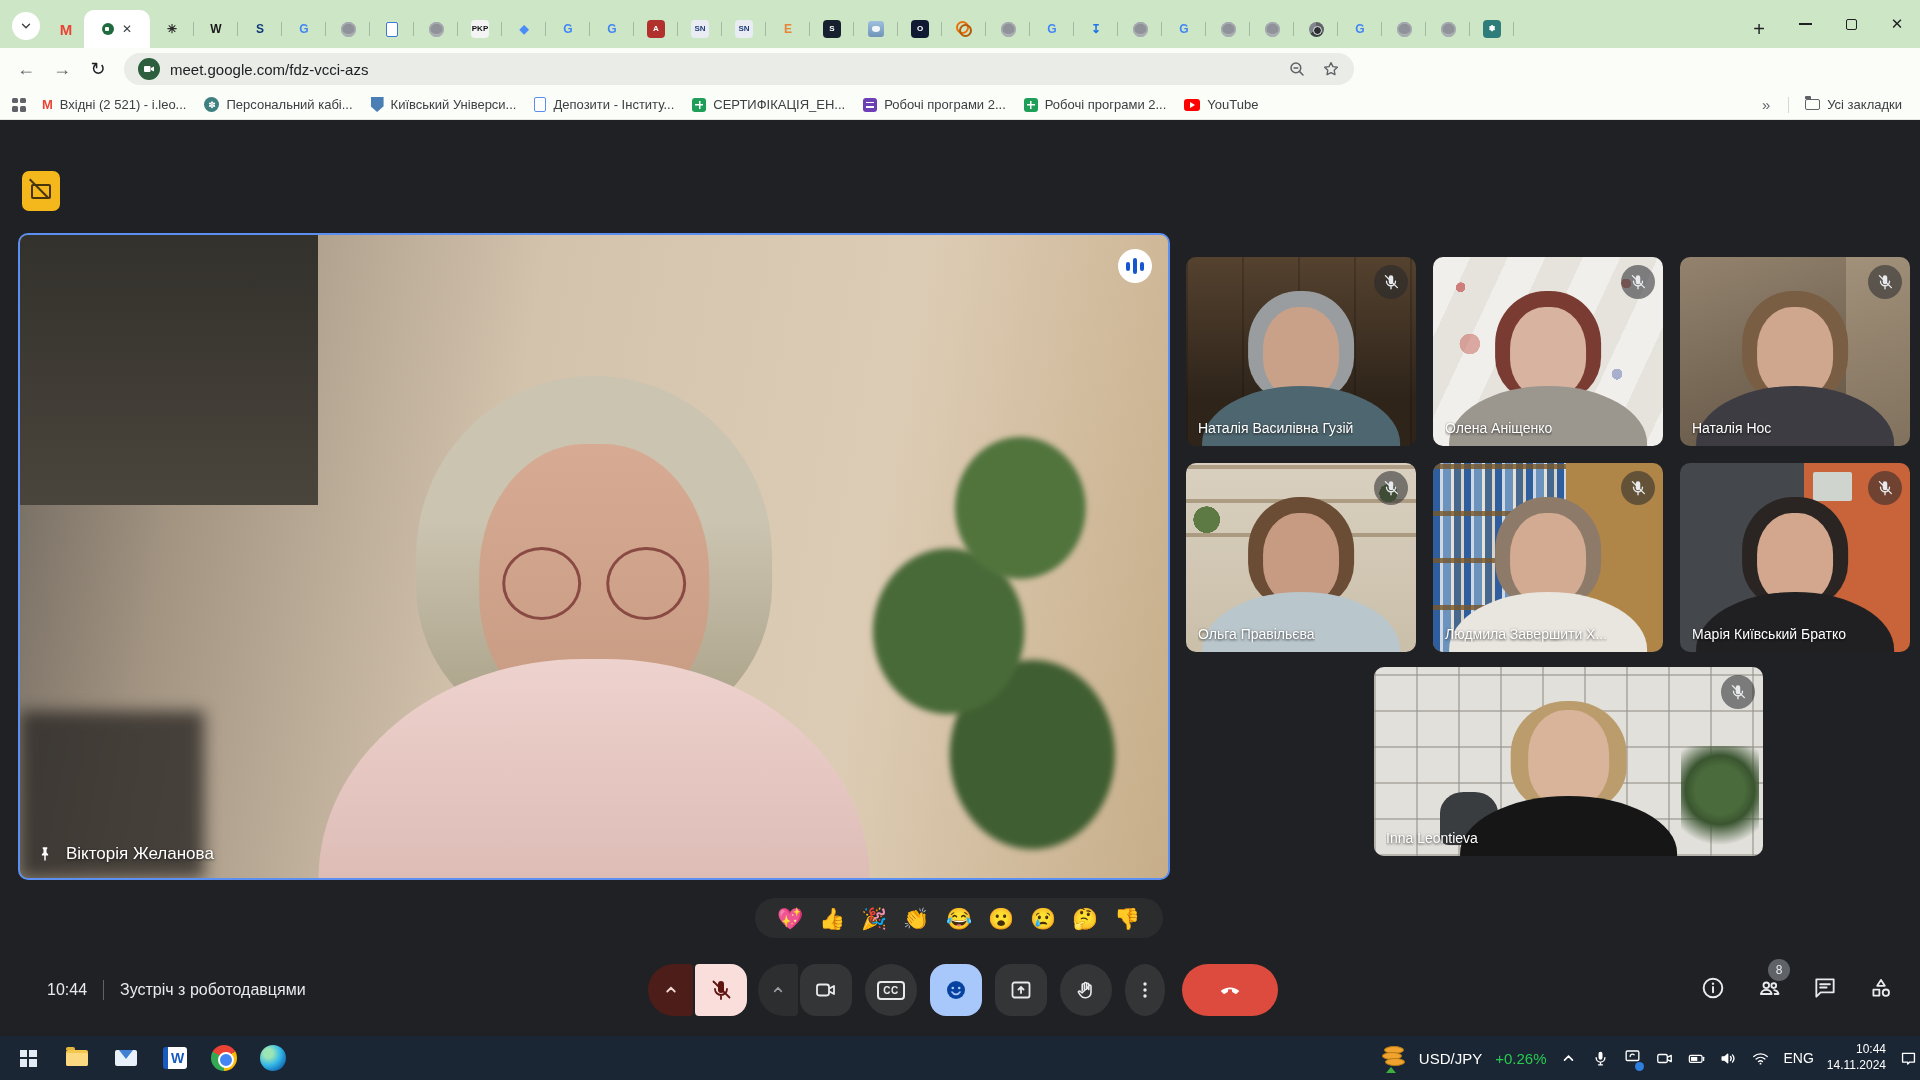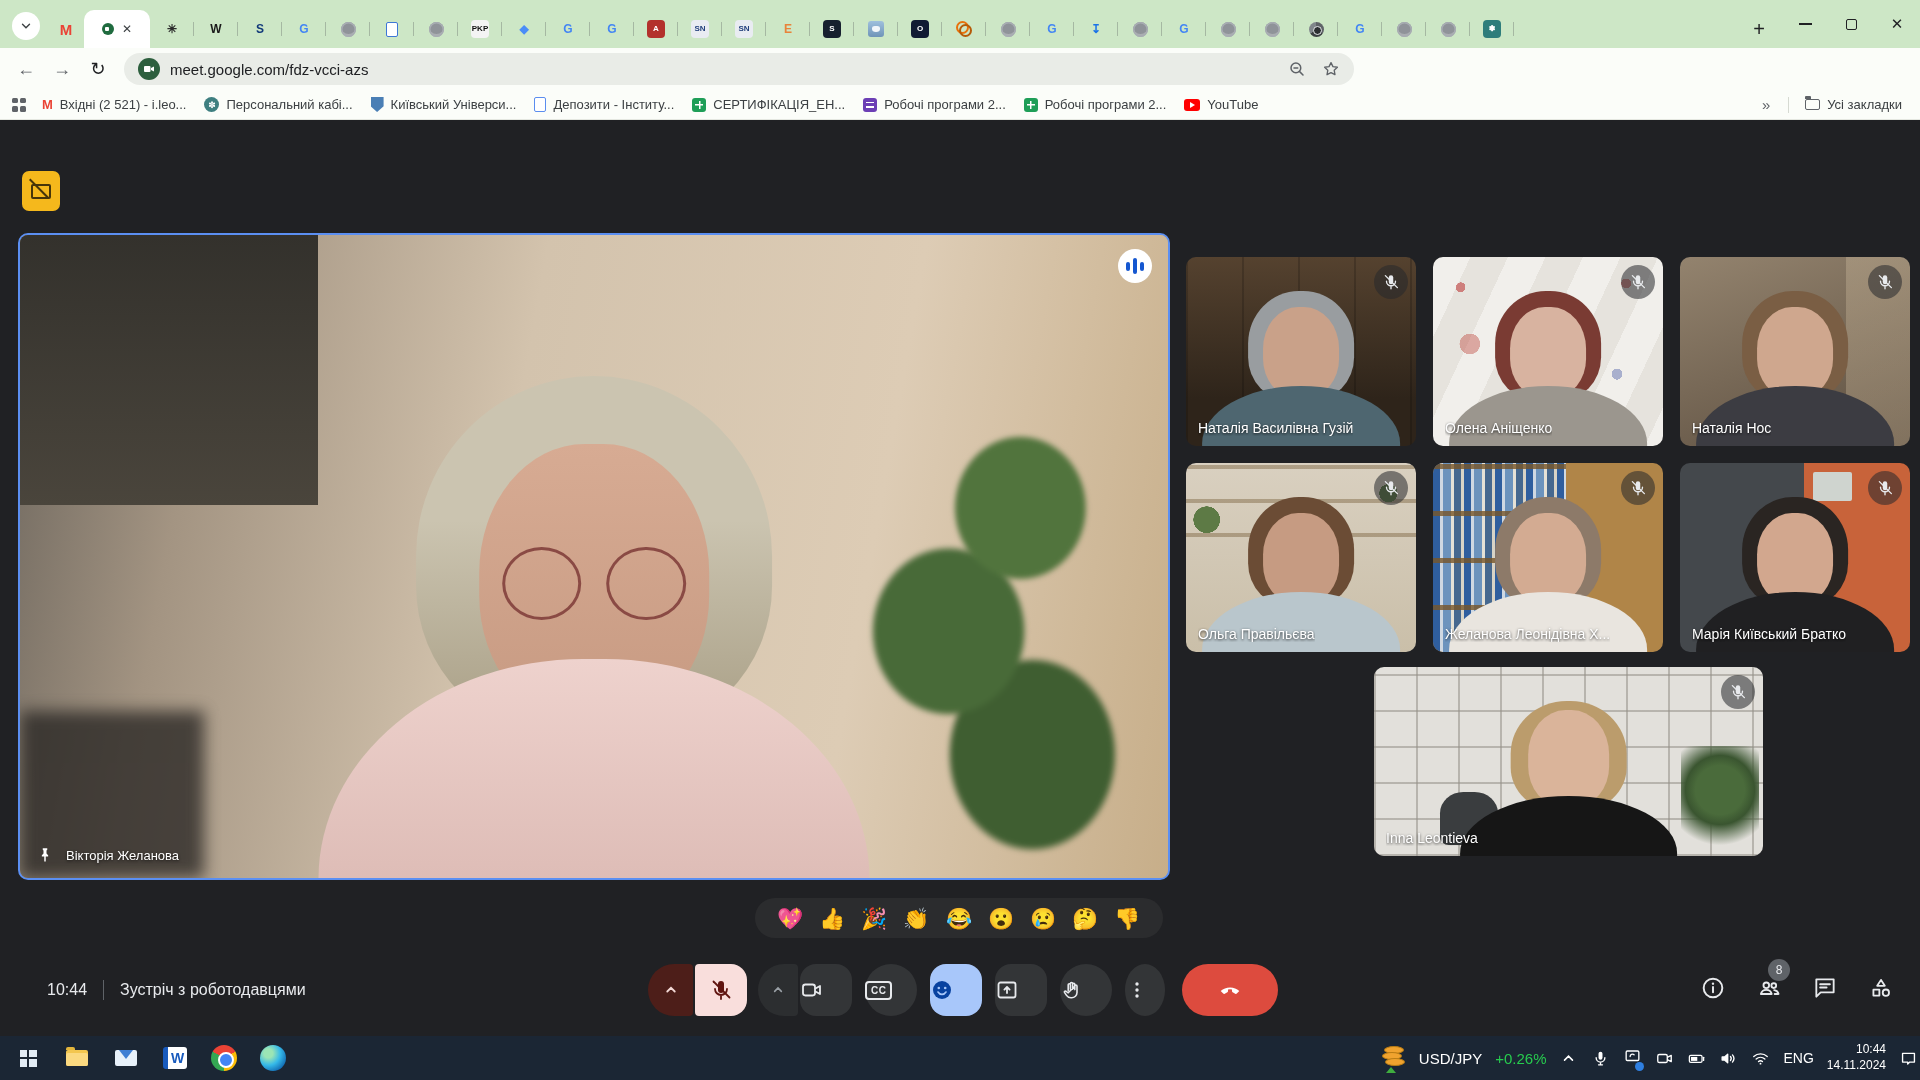--- a/index.html
+++ b/index.html
@@ -96,21 +96,21 @@
  radial-gradient(ellipse 44% 28% at 38% 52%,#486a38 0 55%,transparent 60%),
  radial-gradient(ellipse 48% 32% at 66% 76%,#3f5e31 0 55%,transparent 60%)}
 .mhair{position:absolute;left:50%;bottom:22%;transform:translateX(-50%);width:31%;height:56%;background:linear-gradient(180deg,#cbc4b0 0 40%,#a89e85);border-radius:50% 50% 42% 42%}
 .mhead{position:absolute;left:50%;bottom:24%;transform:translateX(-50%);width:20%;aspect-ratio:.82;background:linear-gradient(180deg,#d7ab93,#c79a82);border-radius:46%}
 .mhead::before,.mhead::after{content:"";position:absolute;top:37%;width:32%;height:24%;border:3px solid #8a4a44;border-radius:50%}
 .mhead::before{left:10%}.mhead::after{right:10%}
 .mbody{position:absolute;left:50%;bottom:-4%;transform:translateX(-50%);width:48%;height:38%;background:linear-gradient(180deg,#eed2cd,#dcbab4);border-radius:48% 48% 0 0/90% 90% 0 0}
 .audioind{position:absolute;right:16px;top:14px;width:34px;height:34px;border-radius:50%;background:#fff;display:flex;align-items:center;justify-content:center;gap:3px}
 .audioind i{width:4px;border-radius:2px;background:#1557d0}
 .audioind i:nth-child(1){height:9px}.audioind i:nth-child(2){height:16px}.audioind i:nth-child(3){height:9px}
-.pinlabel{position:absolute;left:16px;bottom:14px;display:flex;align-items:center;gap:12px;color:#fff;font-size:13px;text-shadow:0 1px 3px rgba(0,0,0,.7)}
+.pinlabel{position:absolute;left:16px;bottom:14px;display:flex;align-items:center;gap:12px;color:#fff;font-size:17px;text-shadow:0 1px 3px rgba(0,0,0,.7)}
 .pinlabel svg{width:18px;height:18px}
 
 
 .tile{position:absolute;border-radius:10px;overflow:hidden;background:#3c4043}
 .scene{position:absolute;inset:0}
 .layer{position:absolute;inset:0}
 .person{position:absolute;inset:0}
 .person i{position:absolute;left:50%;transform:translateX(-50%)}
 .hair{bottom:24%;width:46%;height:58%;background:var(--hair);border-radius:48% 48% 40% 40%}
 .head{bottom:26%;width:33%;aspect-ratio:.84;background:var(--skin);border-radius:46% 46% 42% 42%}
@@ -156,21 +156,21 @@
 .meta{position:absolute;left:47px;display:flex;align-items:center;gap:16px;color:#e8eaed;font-size:16px}
 .divv{width:1px;height:20px;background:#5f6368}
 .controls{position:absolute;left:648px;display:flex;align-items:center;gap:11px}
 .controls svg{width:24px;height:24px}
 .seggrp{display:flex;align-items:center}
 .segchev{width:45px;height:52px;border-radius:26px 4px 4px 26px;background:#4d1e19;color:#f3d9d6;display:flex;align-items:center;justify-content:center}
 .segchev svg{width:18px;height:18px}
 .micbtn{width:52px;height:52px;border-radius:4px 16px 16px 4px;background:#f9dedc;color:#601410;display:flex;align-items:center;justify-content:center;margin-left:2px}
 .chevcirc{width:40px;height:52px;border-radius:26px 4px 4px 26px;background:#2c2e30;color:#9aa0a6;display:flex;align-items:center;justify-content:center}
 .chevcirc svg{width:16px;height:16px}
-.ctl{width:52px;height:52px;border-radius:16px;background:#333537;color:#e8eaed;display:flex;align-items:center;margin-left:2px}
+.ctl{width:52px;height:52px;border-radius:16px;background:#333537;color:#e8eaed;display:flex;align-items:center;justify-content:center;margin-left:2px}
 .ctl.round{border-radius:50%}
 .ctl.narrow{width:40px;border-radius:50%}
 .ctl.emoji-on{background:#a8c7fa}
 .cclabel{border:2px solid #e8eaed;border-radius:4px;font-size:10px;font-weight:700;padding:2px 4px;letter-spacing:.5px;text-transform:uppercase}
 .endcall{width:96px;height:52px;border-radius:26px;background:#dd4b3e;color:#fff;display:flex;align-items:center;justify-content:center;margin-left:6px}
 .rightctl{position:absolute;right:26px;display:flex;align-items:center;gap:30px;color:#e8eaed}
 .rightctl svg{width:26px;height:26px}
 .pwrap{position:relative}
 .badge{position:absolute;top:-16px;right:-8px;width:22px;height:22px;border-radius:50%;background:#5f6368;color:#e8eaed;font-size:12px;display:flex;align-items:center;justify-content:center}
 
@@ -510,21 +510,21 @@
               <i class="body"></i>
             </div>
           </div>
           <span class="micoff">
             <svg viewBox="0 0 24 24">
               <path fill="currentColor" d="M12 15a3 3 0 0 0 3-3V6a3 3 0 0 0-6 0v6a3 3 0 0 0 3 3z"></path>
               <path fill="none" stroke="currentColor" stroke-width="1.8" stroke-linecap="round" d="M6 11a6 6 0 0 0 12 0M12 17v4"></path>
               <path stroke="currentColor" stroke-width="1.8" stroke-linecap="round" d="M4.5 3.5l16 16"></path>
             </svg>
           </span>
-          <span class="pname">Желанова Леонідівна Х...</span>
+          <span class="pname">Людмила Завершити Х...</span>
         </div>
         <div class="tile s6" style="left: 1680px; top: 343px; width: 230px; height: 189px;">
           <div class="scene">
             <i class="layer"></i>
             <div class="person">
               <i class="hair"></i>
               <i class="head"></i>
               <i class="body"></i>
             </div>
           </div>

